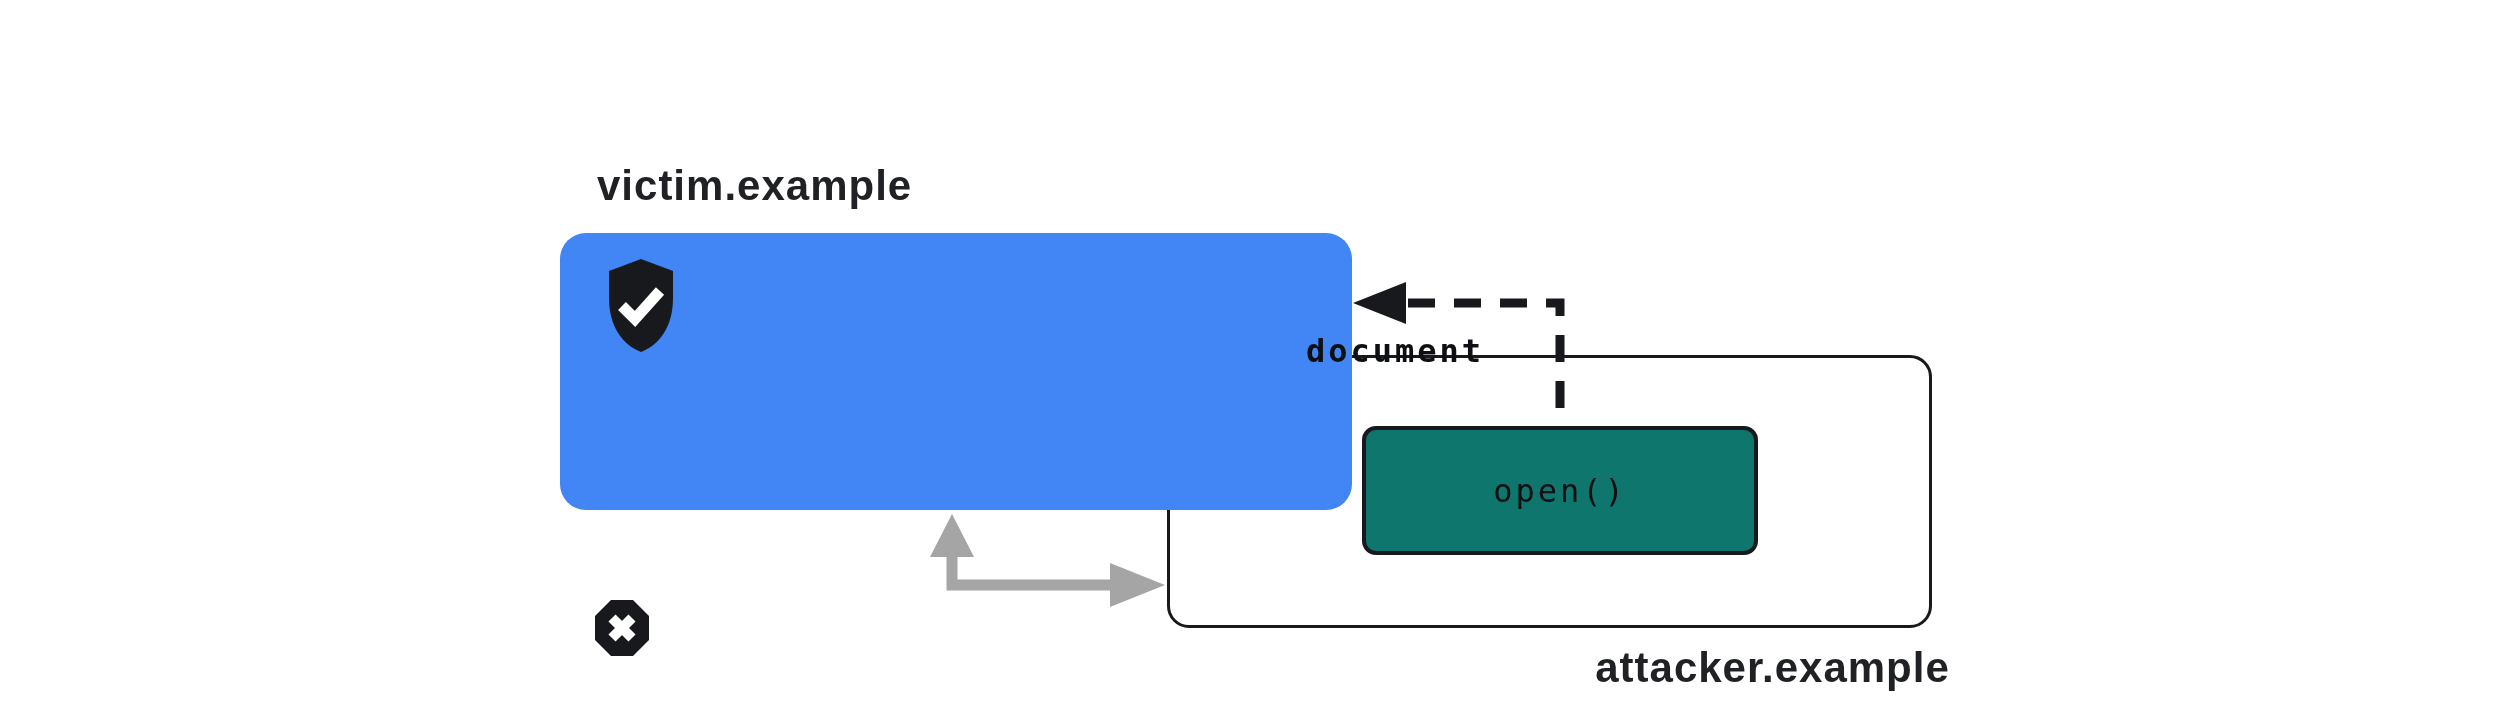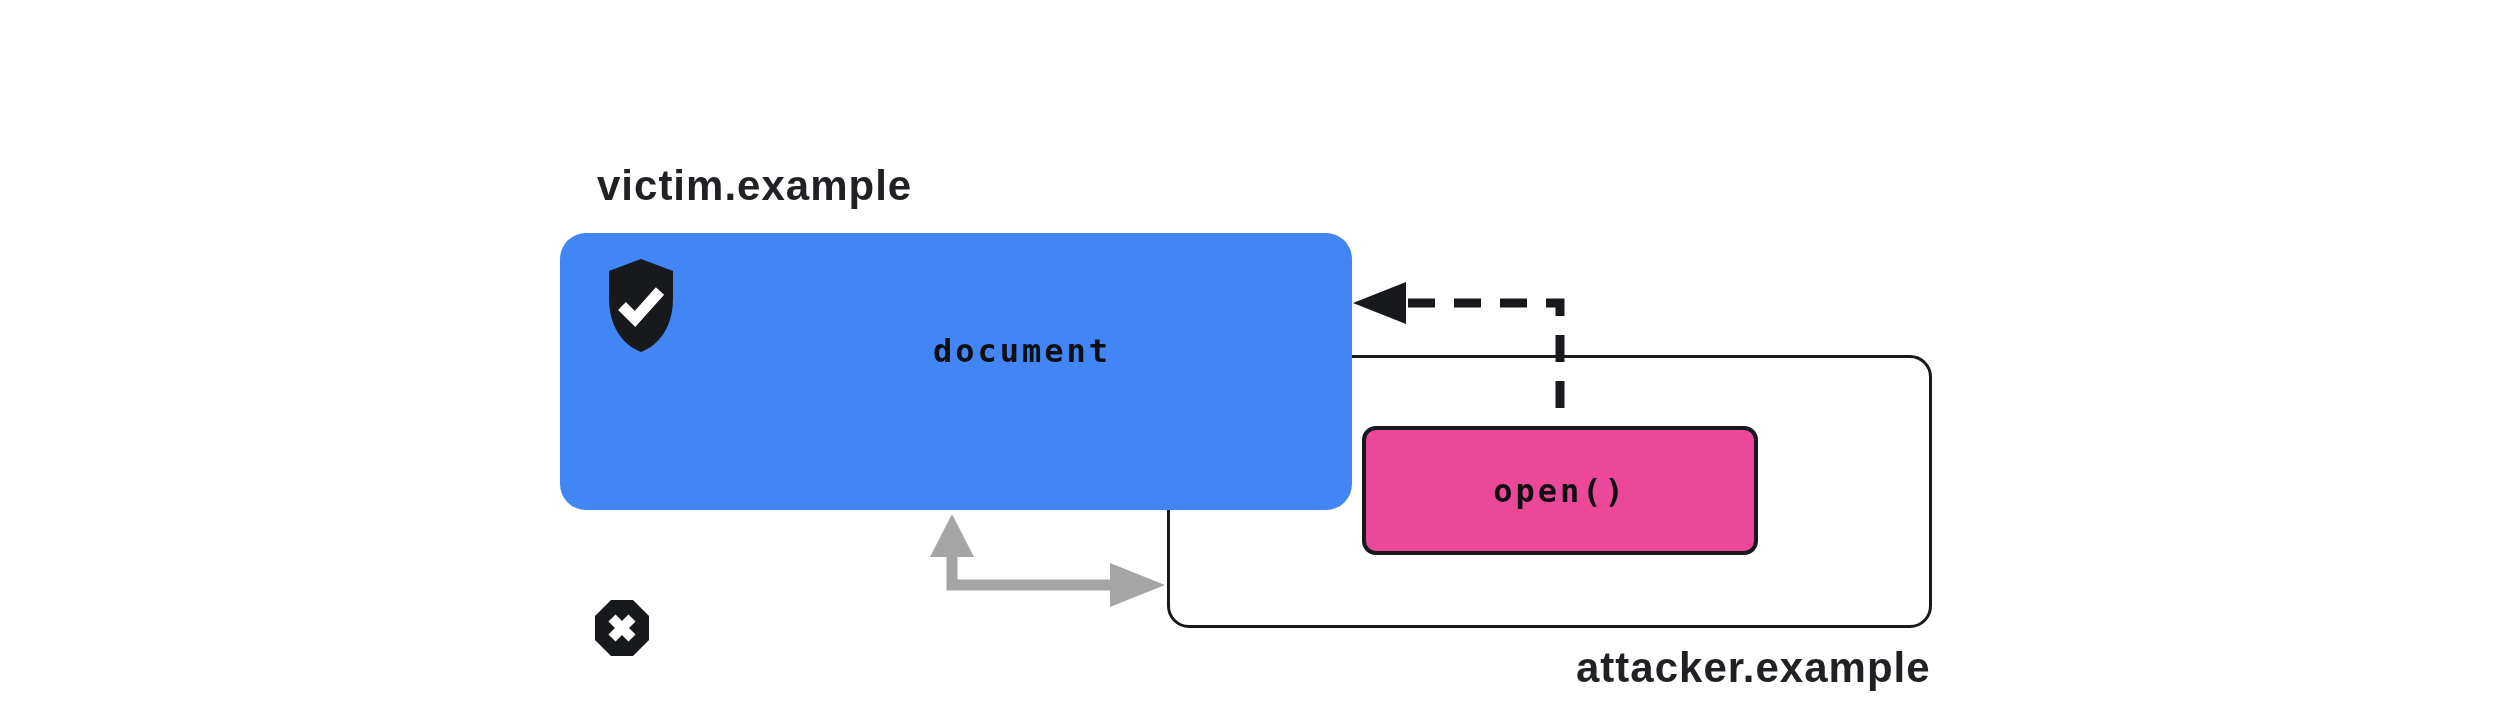--- a/index.html
+++ b/index.html
@@ -34,21 +34,21 @@
     height: 277px;
     background: #4285F4;
     border-radius: 26px;
     z-index: 2;
   }
 
   .victim-text {
     left: 560px;
     top: 329px;
     width: 924px;
-    text-align: center;
+    text-align: right;
     font-family: "DejaVu Sans Mono", monospace;
     font-weight: bold;
     font-size: 32px;
     letter-spacing: 3px;
     line-height: 44px;
     color: #0d0f12;
     z-index: 3;
     white-space: nowrap;
   }
 
@@ -62,37 +62,37 @@
     border-radius: 22px;
     box-sizing: border-box;
     z-index: 1;
   }
 
   .open-box {
     left: 1362px;
     top: 426px;
     width: 396px;
     height: 129px;
-    background: #ec4899;
+    background: #0f766e;
     border: 4px solid #17191d;
     border-radius: 14px;
     box-sizing: border-box;
     z-index: 3;
     display: flex;
     align-items: center;
     justify-content: center;
     font-family: "DejaVu Sans Mono", monospace;
-    font-weight: bold;
+    font-weight: normal;
     font-size: 32px;
     letter-spacing: 3px;
     color: #0d0f12;
   }
 
   .victim-label   { left: 573px;  top: 162px; }
-  .attacker-label { left: 1552px; top: 644px; width: 393px; text-align: left; }
+  .attacker-label { left: 1552px; top: 644px; width: 393px; text-align: center; }
   .no-comm-label  { left: 705px;  top: 601px; }
 
   .shield-icon {
     left: 608px;
     top: 258px;
     z-index: 4;
   }
   .x-icon {
     left: 595px;
     top: 600px;

